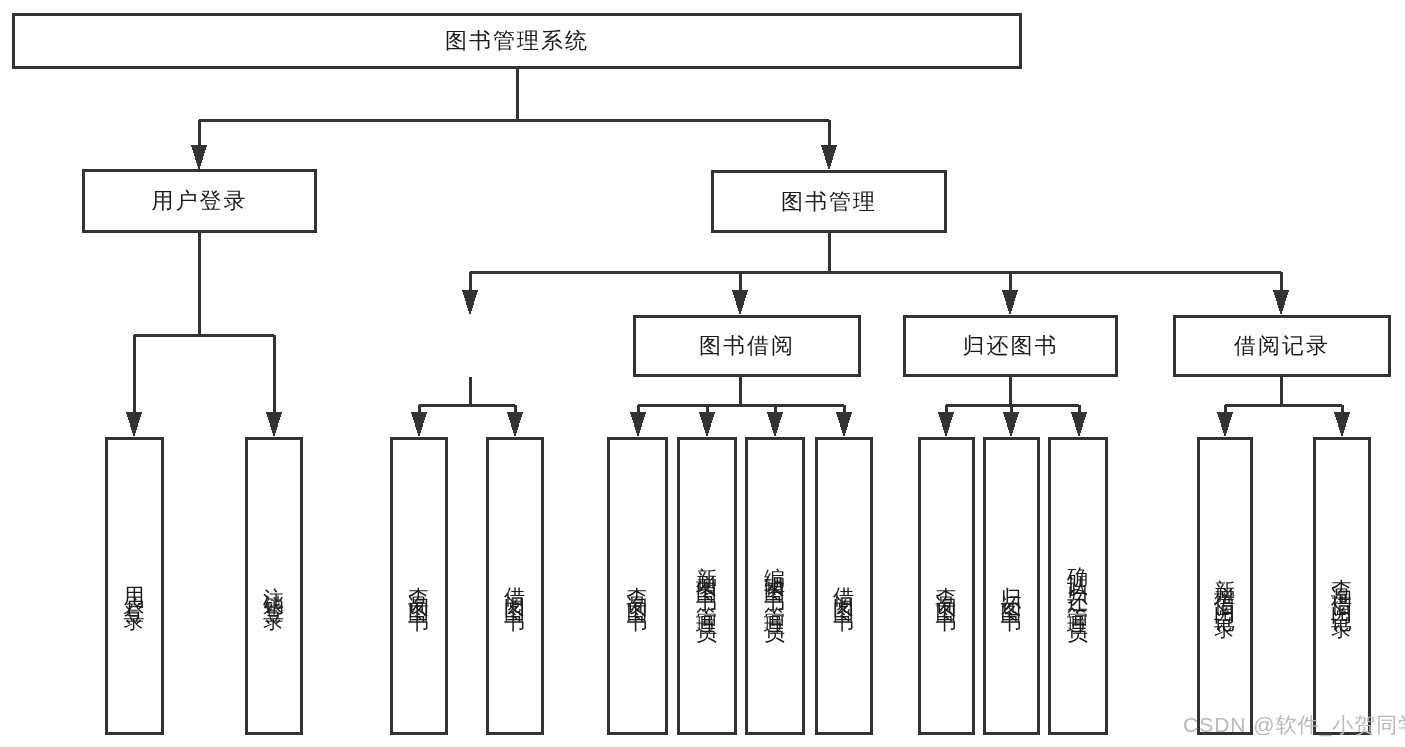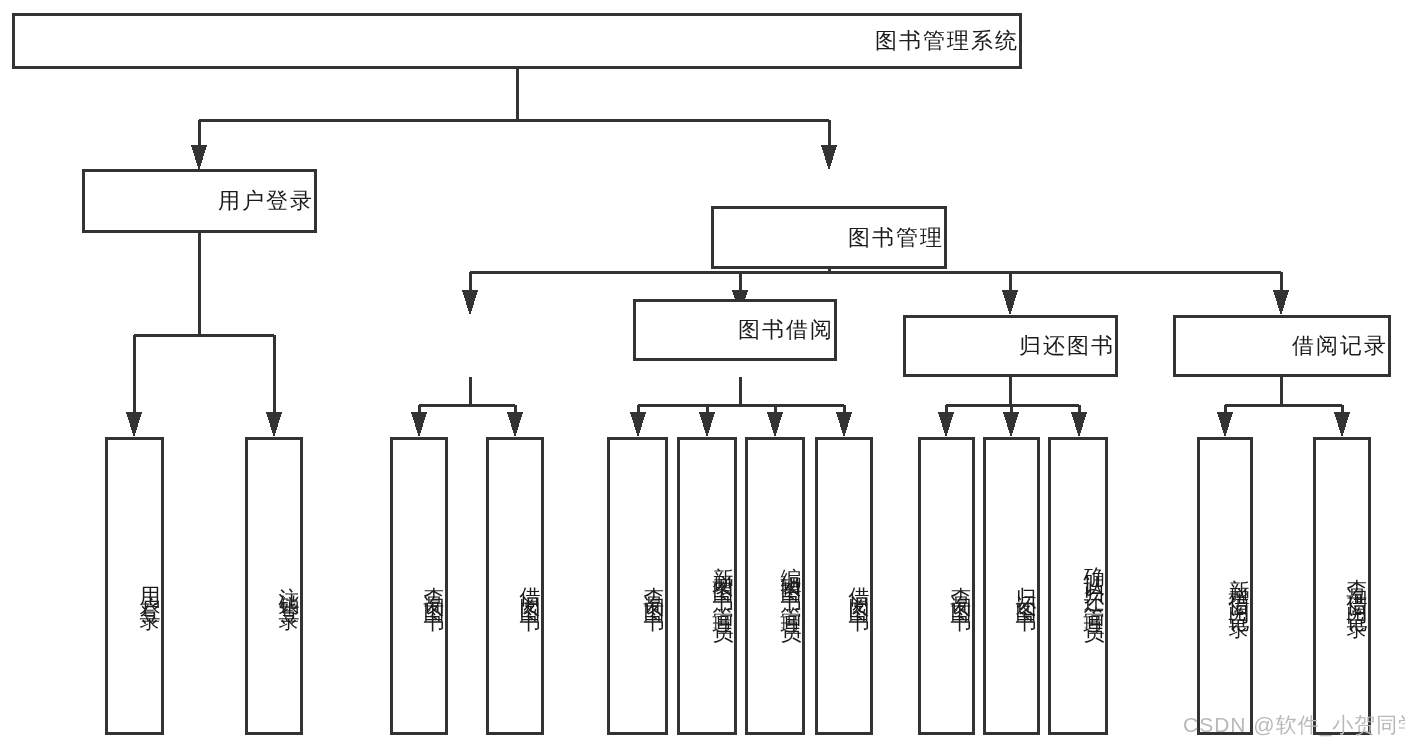--- a/index.html
+++ b/index.html
@@ -23,21 +23,21 @@
     height: 747px;
     pointer-events: none;
   }
   .box {
     position: absolute;
     box-sizing: border-box;
     border: 3px solid #333333;
     background: #ffffff;
     display: flex;
     align-items: center;
-    justify-content: flex-end;
+    justify-content: center;
     color: #1b1b1b;
   }
   .hlabel {
     font-size: 22px;
     letter-spacing: 2px;
     white-space: nowrap;
   }
   .vlabel {
     writing-mode: vertical-rl;
     text-orientation: mixed;
@@ -109,25 +109,25 @@
     </g>
   </svg>
 
   <div class="box" style="left:12px; top:13px; width:1010px; height:56px;">
     <span class="hlabel">图书管理系统</span>
   </div>
 
   <div class="box" style="left:82px; top:169px; width:235px; height:64px;">
     <span class="hlabel">用户登录</span>
   </div>
-  <div class="box" style="left:711px; top:170px; width:236px; height:63px;margin-top:36px;">
+  <div class="box" style="left:711px; top:170px; width:236px; height:63px;">
     <span class="hlabel">图书管理</span>
   </div>
 
-  <div class="box" style="left:633px; top:299px; width:204px; height:62px;">
+  <div class="box" style="left:633px; top:315px; width:228px; height:62px;">
     <span class="hlabel">图书借阅</span>
   </div>
   <div class="box" style="left:903px; top:315px; width:215px; height:62px;">
     <span class="hlabel">归还图书</span>
   </div>
   <div class="box" style="left:1173px; top:315px; width:218px; height:62px;">
     <span class="hlabel">借阅记录</span>
   </div>
 
   <div class="box" style="left:105px; top:437px; width:59px; height:298px;">

